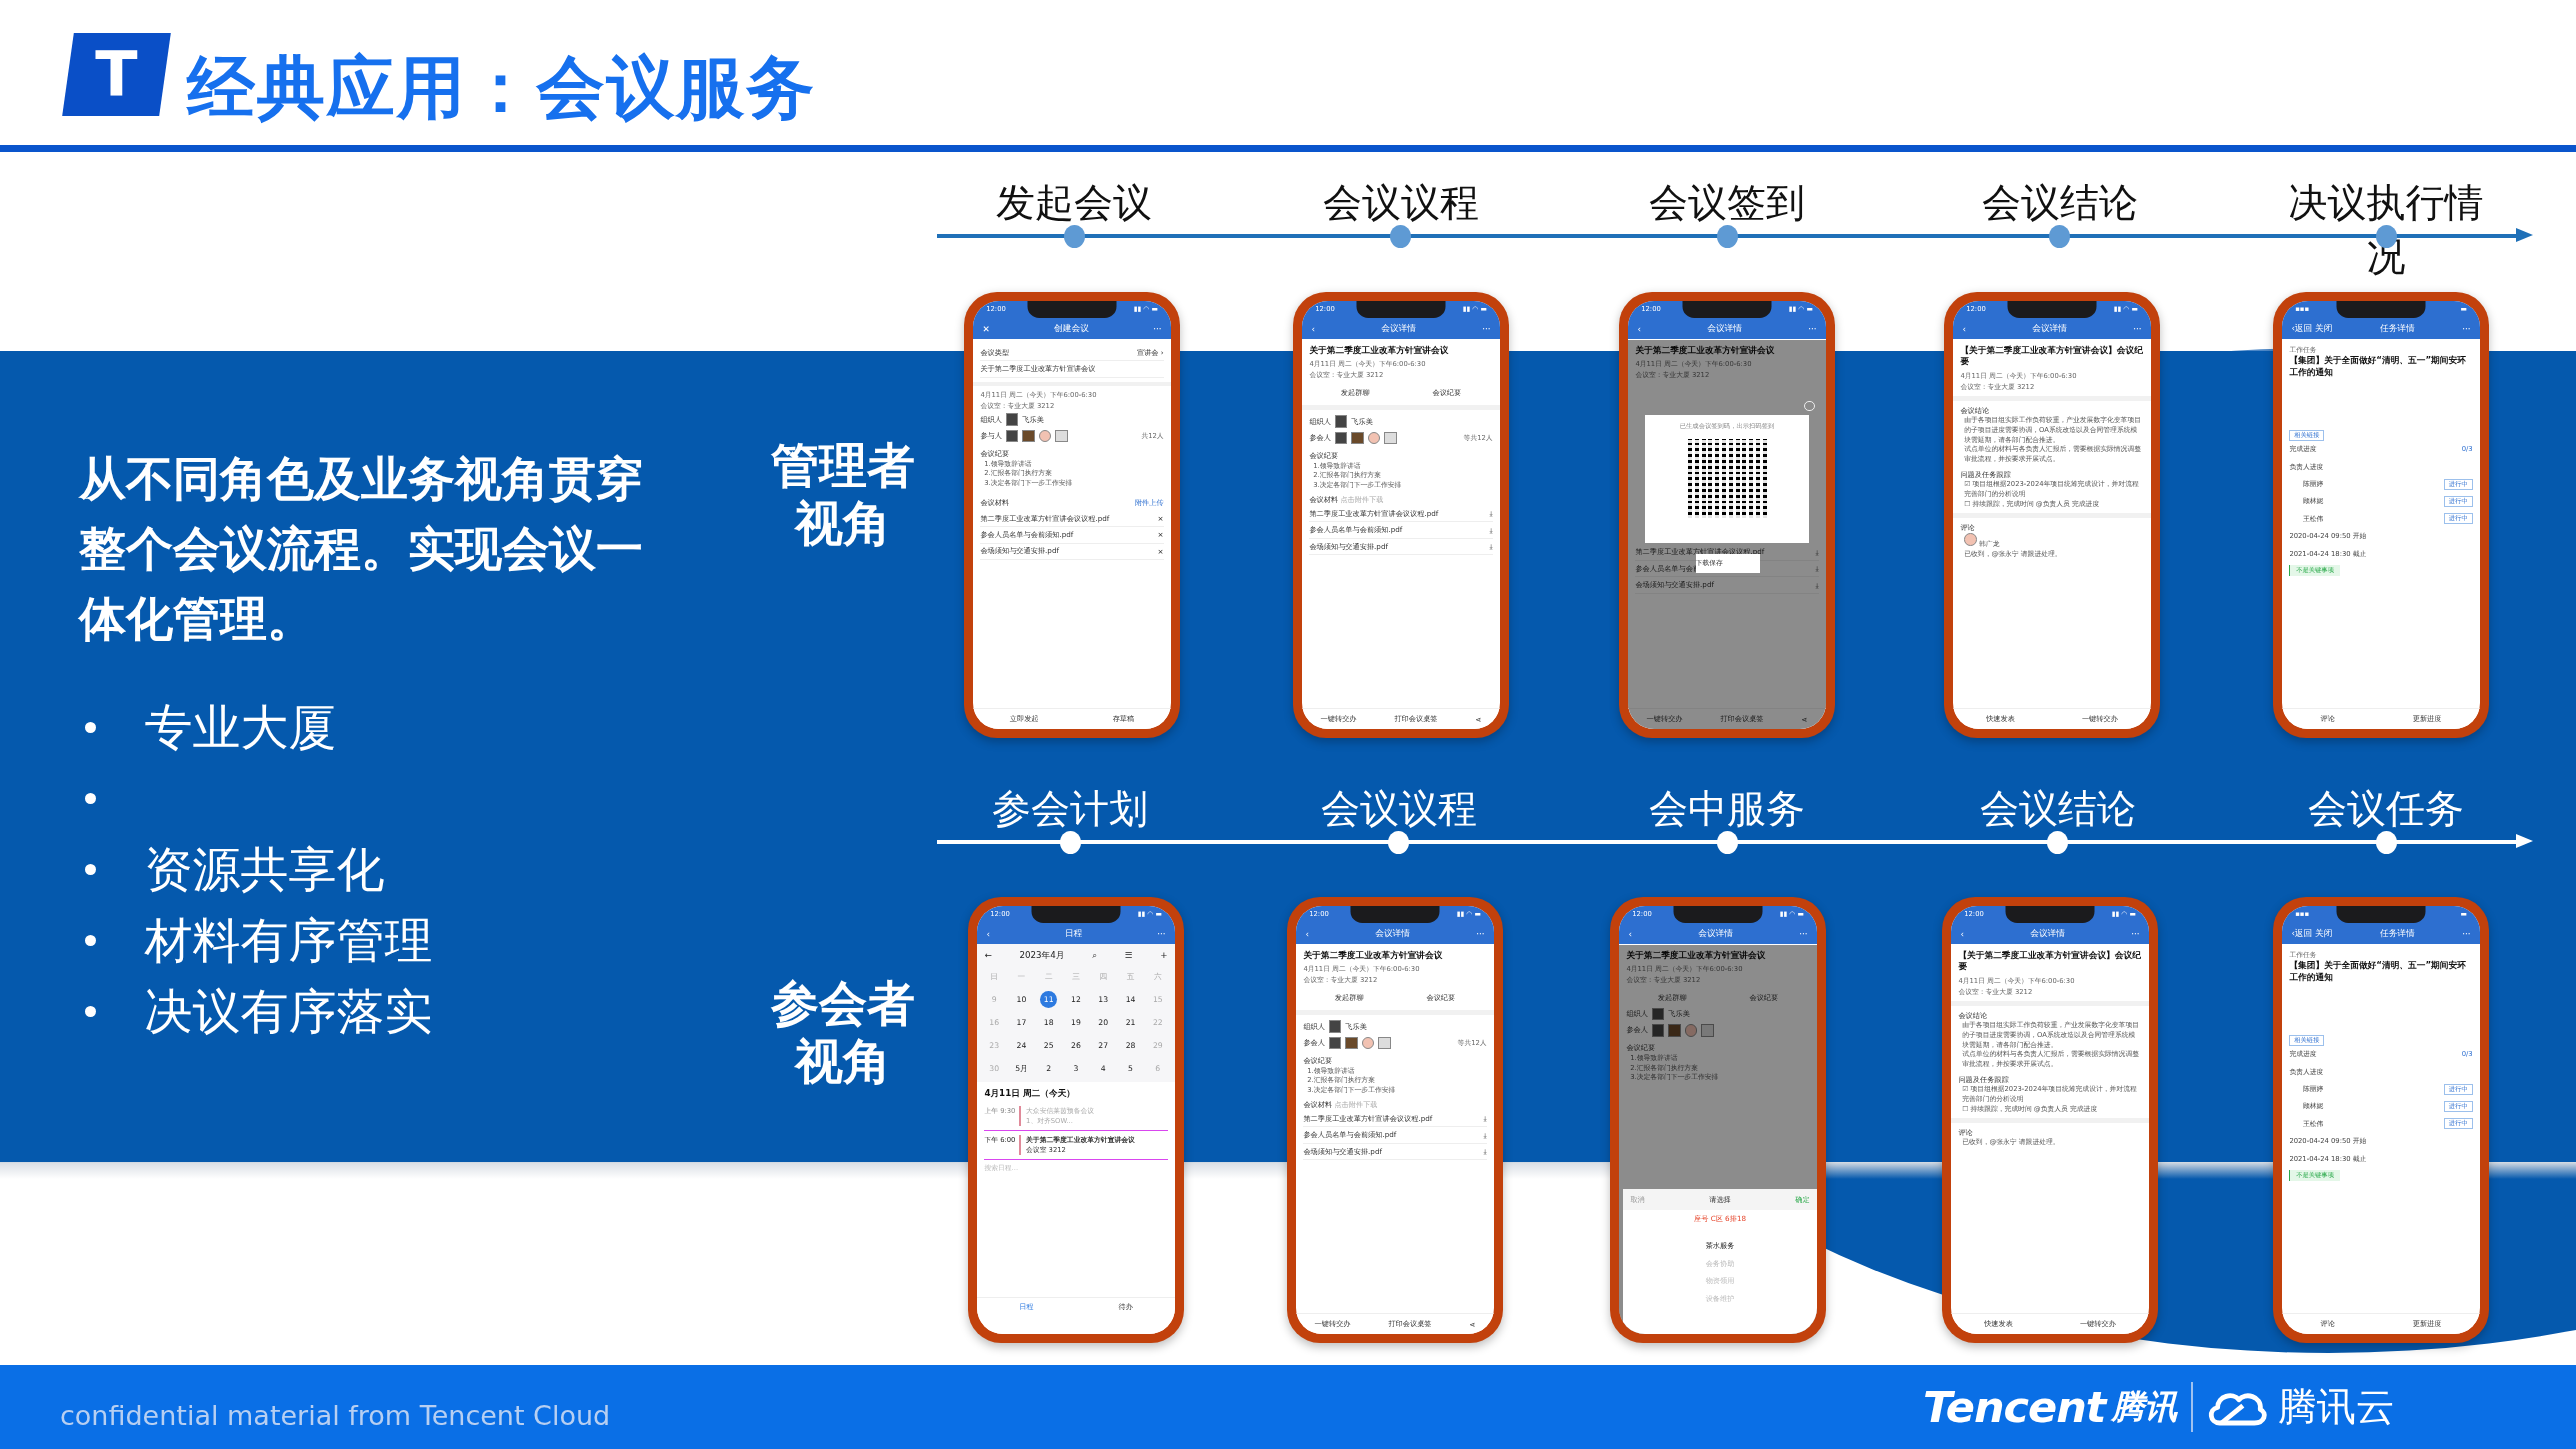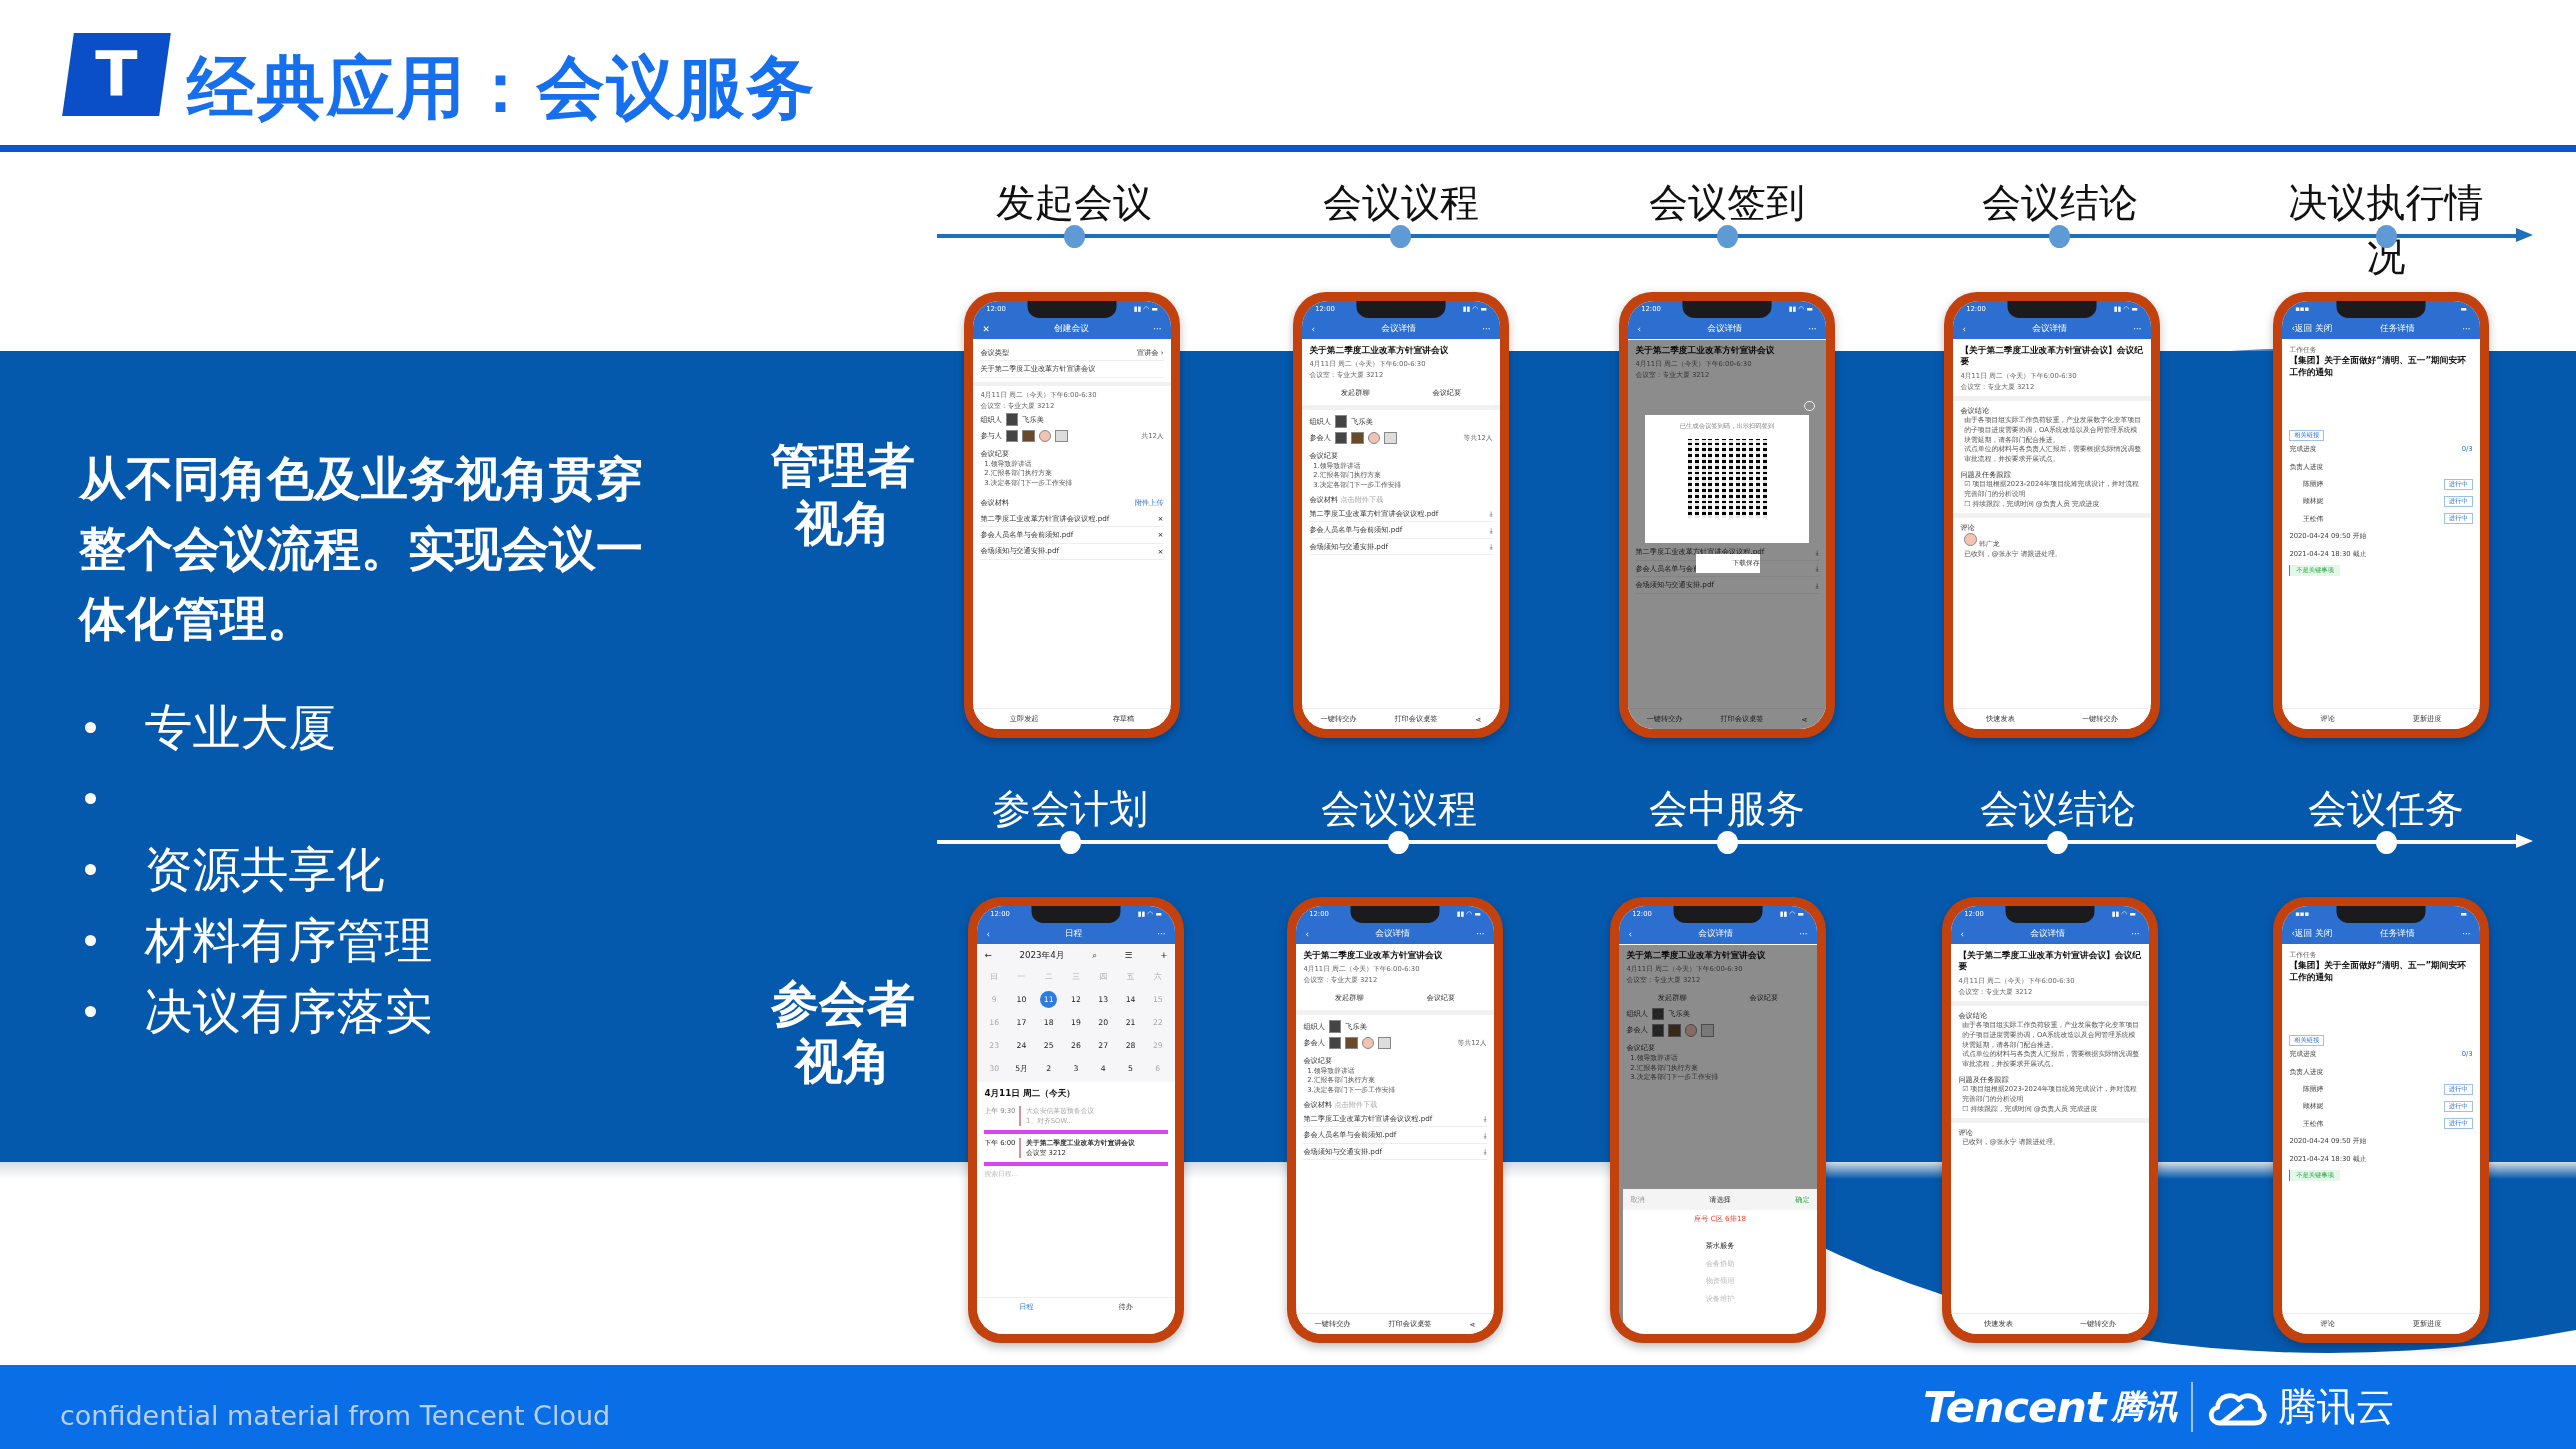--- a/index.html
+++ b/index.html
@@ -65,31 +65,31 @@
   .av.b { background: #6a4a2a; } .av.c { background: #f2c2b2; border-radius: 50%; } .av.d { background: #ddd; }
   .p-bottom { position: absolute; bottom: 0; left: 0; right: 0; height: 21px; display: flex; align-items: center; justify-content: space-around; font-size: 7.2px; color: #333; border-top: 1px solid #eee; background: #fff; }
   .divider-gap { height: 4.8px; background: #f1f1f1; margin: 3.9px -7.7px; }
   .overlay { position: absolute; left: 0; right: 0; top: 39px; bottom: 0; background: rgba(0,0,0,0.45); z-index: 2; }
   .qr-card { position: absolute; left: 17.4px; right: 17.4px; top: 114px; height: 128px; background: #fff; z-index: 4; text-align: center; padding-top: 7.7px; }
   .qr-card .cap { font-size: 6.3px; color: #888; }
   .qr { width: 79px; height: 79px; margin: 7.7px auto 0; background:
       repeating-linear-gradient(90deg, #000 0 3.9px, #fff 3.9px 6.8px),
       #000; position: relative; }
   .qr::after { content: ""; position: absolute; inset: 0; background: repeating-linear-gradient(0deg, rgba(255,255,255,0.9) 0 2.9px, rgba(0,0,0,0) 2.9px 5.8px); }
-  .qr-btn { position: absolute; left: 68px; width: 64px; top: 253px; height: 19.3px; background: #fff; z-index: 4; font-size: 6.8px; text-align: right; line-height: 19.3px; }
+  .qr-btn { position: absolute; left: 68px; width: 64px; top: 253px; height: 19.3px; background: #fff; z-index: 4; font-size: 6.8px; text-align: left; line-height: 19.3px; }
   .qr-close { position: absolute; right: 11.6px; top: 100px; width: 10.6px; height: 10.6px; border: 1.4px solid #eee; border-radius: 50%; z-index: 4; }
   .sheet { position: absolute; left: 4px; right: 0; bottom: 0; height: 145px; background: #fff; z-index: 4; }
   .sheet-head { height: 21px; background: #f4f4f4; display: flex; justify-content: space-between; align-items: center; padding: 0 7.7px; font-size: 7.2px; }
   .sheet-opt { text-align: center; font-size: 7.2px; line-height: 17.4px; color: #bbb; }
   .cal-head { display: flex; justify-content: space-between; padding: 5.8px 7.7px; font-size: 8.7px; color: #222; background: #f6f6f8; }
   .cal-grid { display: grid; grid-template-columns: repeat(7, 1fr); background: #f6f6f8; padding: 0 3.9px 3.9px; row-gap: 5.8px; }
   .cal-grid div { text-align: center; font-size: 7.7px; color: #222; height: 17.4px; line-height: 17.4px; }
   .cal-grid .muted { color: #aaa; }
   .cal-grid .today { background: #2d7ae0; color: #fff; border-radius: 50%; width: 17.4px; margin: 0 auto; }
-  .agenda-item { display: flex; font-size: 6.8px; padding: 3.9px 0; border-bottom: 4px solid #d946ef; }
+  .agenda-item { display: flex; font-size: 6.8px; padding: 3.9px 0; border-bottom: 1px solid #d946ef; }
   .agenda-item .t { width: 35px; color: #888; }
   .agenda-item .bar { width: 1.9px; background: #e08a9a; margin-right: 4.8px; }
   .task-chip { display: inline-block; font-size: 6.3px; border: 1px solid #9cc0ec; color: #2d6fd0; padding: 0 3.9px; }
   .task-row { display: flex; justify-content: space-between; align-items: center; font-size: 6.8px; color: #444; height: 17.4px; }
   .green-tag { background: #e4f7e8; color: #2aa94a; font-size: 6.3px; padding: 1px 5.8px; border-left: 1.9px solid #2aa94a; }
 
   
   .footer { position: absolute; left: 0; top: 1365px; width: 2576px; height: 84px; background: #0a6fe6; }
   .footer-note { position: absolute; left: 60px; top: 35px; font-size: 27px; color: #b7cff2; }
   .brand { position: absolute; left: 1923px; top: 17.4px; height: 50px; display: flex; align-items: center; color: #fff; }

